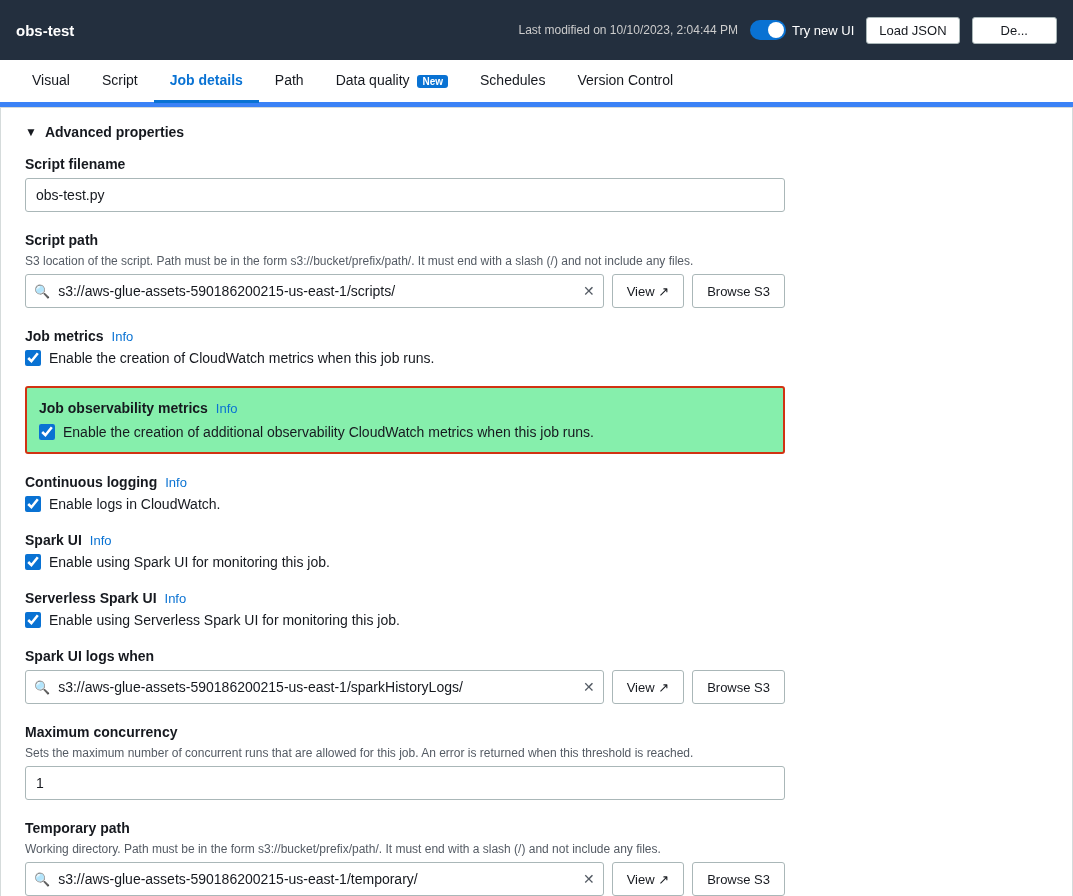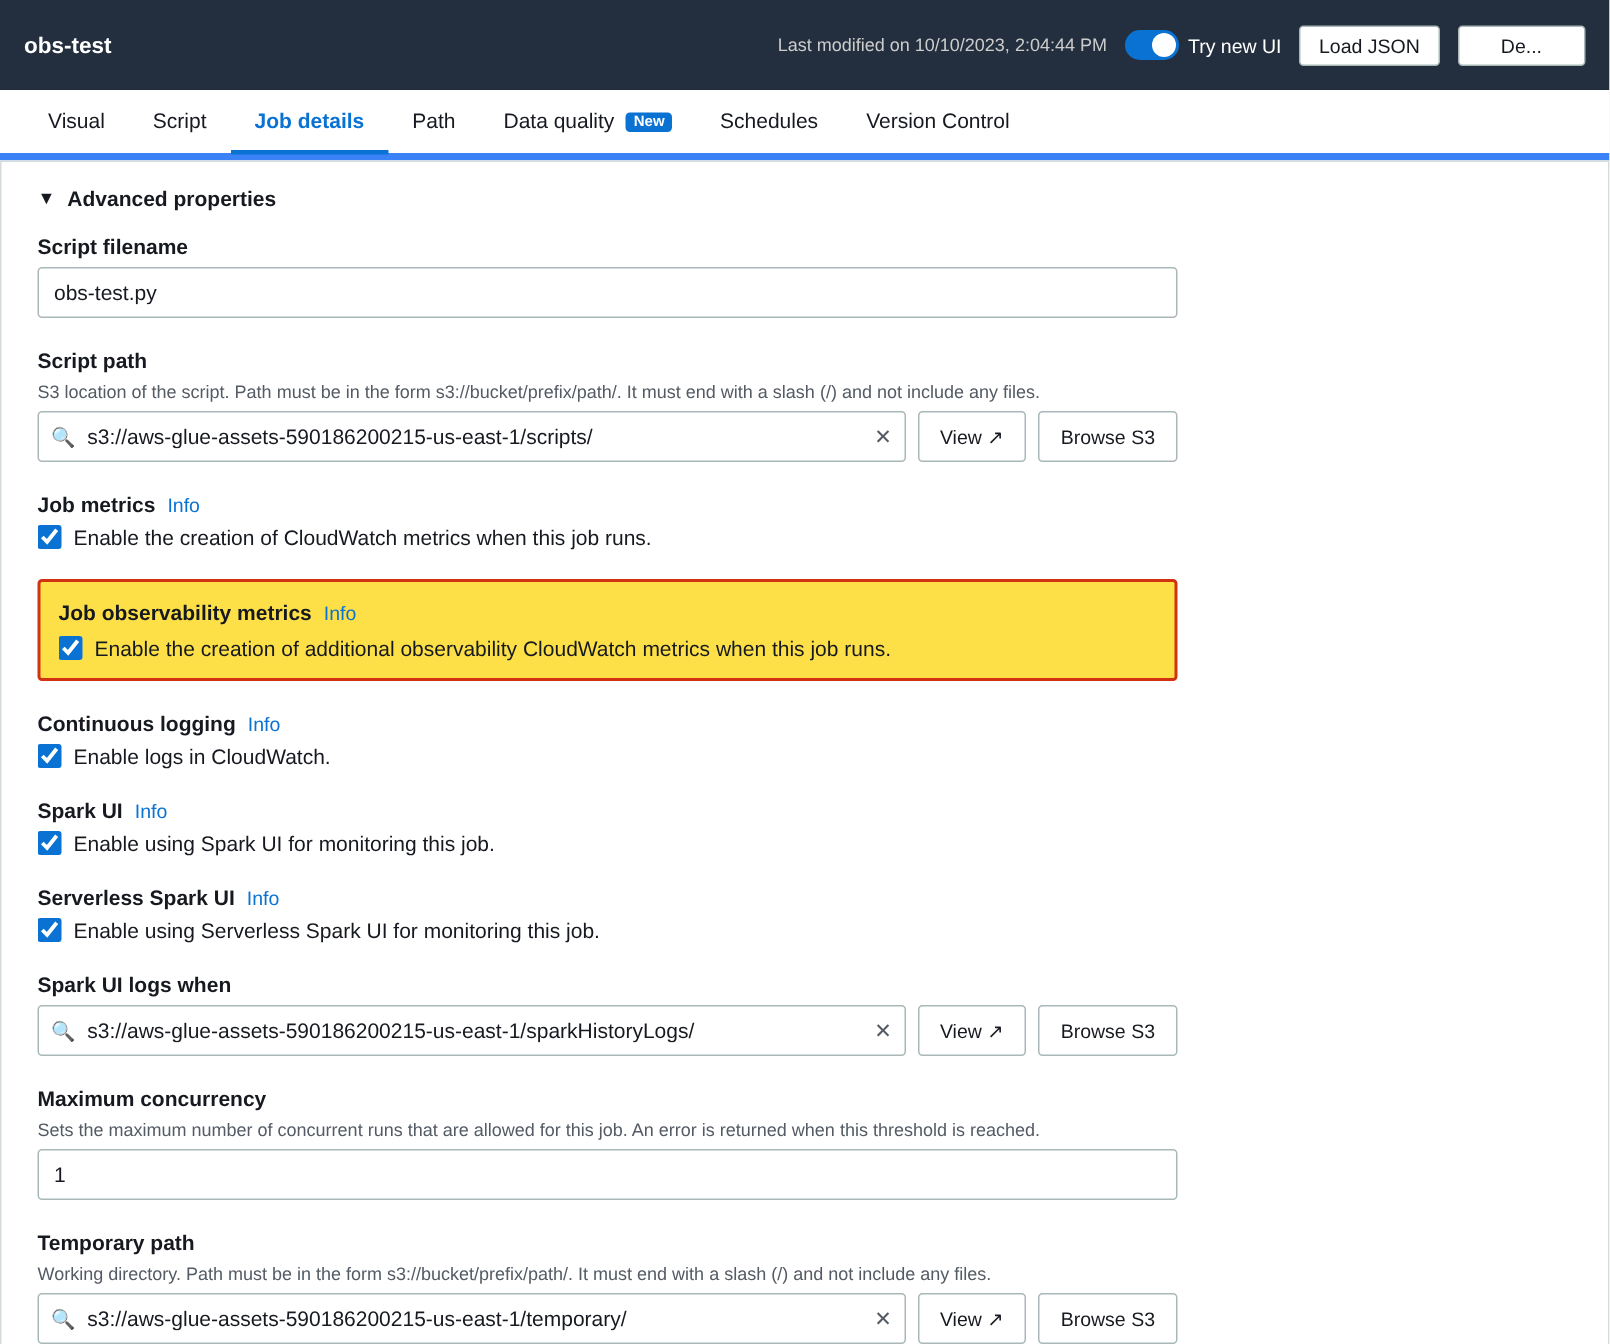--- a/index.html
+++ b/index.html
@@ -238,21 +238,21 @@
       accent-color: #0972d3;
       cursor: pointer;
     }
 
     
     .highlighted-section {
       border: 2px solid #d13212;
       border-radius: 3px;
       padding: 12px;
       margin-bottom: 20px;
-      background: #fde047;
+      background: #86efac;
       max-width: 760px;
     }
     .highlighted-section .form-label {
       margin-bottom: 8px;
     }
 
     .number-input {
       width: 100%;
       max-width: 760px;
       height: 34px;

